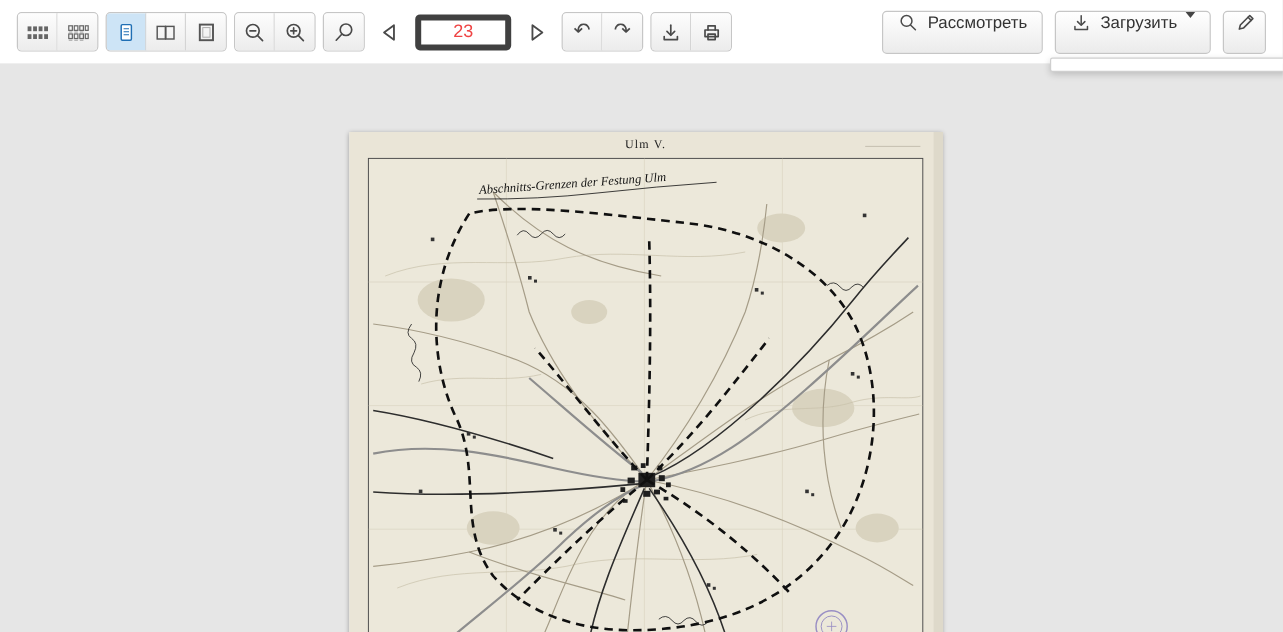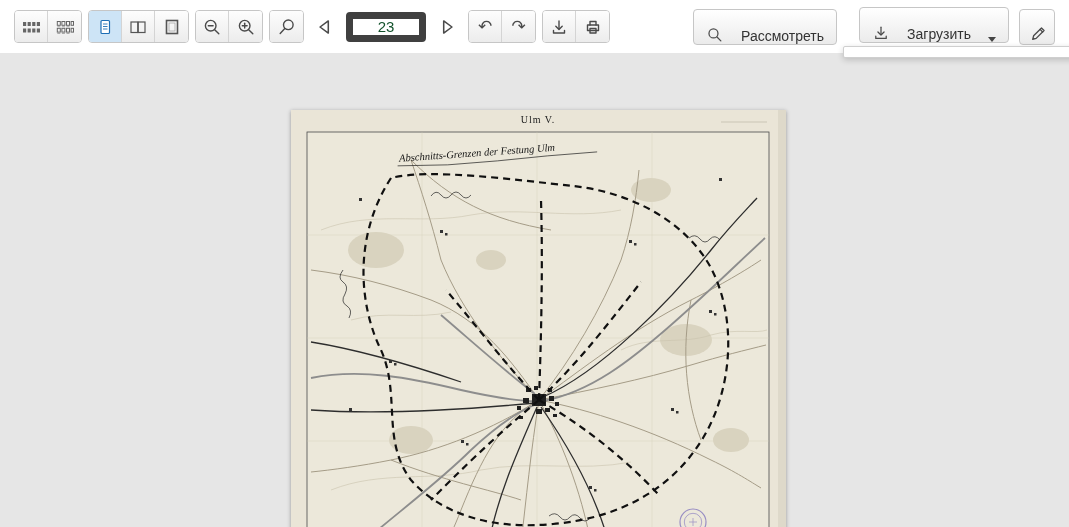--- a/index.html
+++ b/index.html
@@ -32,27 +32,27 @@
   }
   .btn-group .tool-btn:last-child { border-right:none; }
   .tool-btn.active { background:#cde4f6; }
   .nav-btn {
     width:30px; height:31px; flex:none;
     background:transparent; border:none;
     display:flex; align-items:center; justify-content:center; cursor:pointer;
   }
   .page-input {
     width:80px; height:30px; flex:none;
-    border:7px solid #404040; border-radius:4px;
-    text-align:center; font-size:15px; color:#14532d; background:#fff;
+    border:5px solid #404040; border-radius:4px;
+    text-align:center; font-size:15px; color:#ef4444; background:#fff;
     font-family:"Liberation Sans", sans-serif;
   }
   .spacer { flex:1; }
   .action-btn {
-    display:inline-flex; flex:none; align-items:flex-end; gap:17px;
+    display:inline-flex; flex:none; align-items:flex-start; gap:7px;
     height:36px; padding:0 12px; margin-left:4px;
     border:1px solid #c6c6c6; border-radius:4px;
     background:linear-gradient(#ffffff,#ebebeb);
     font-size:14px; color:#333; cursor:pointer;
     font-family:"Liberation Sans", sans-serif;
   }
   .icon-only { width:36px; padding:0; justify-content:center; }
   .glyph { font-size:17px; color:#4a4a4a; font-family:"DejaVu Sans", sans-serif; line-height:1; }
   .caret {
     width:0; height:0; display:inline-block;
@@ -225,21 +225,21 @@
 
   <button class="action-btn">
     <svg width="18" height="18" viewBox="0 0 20 20">
       <circle class="ic" cx="8.3" cy="8.3" r="5" stroke-width="1.7" stroke="#3d3d3d"></circle>
       <line class="ic" x1="12.2" y1="12.2" x2="16.5" y2="16.5" stroke-width="2" stroke="#3d3d3d"></line>
     </svg>
     <span>Рассмотреть</span>
   </button>
 
   <div class="dropdown-wrap">
-    <button class="action-btn" style="margin-left:16px">
+    <button class="action-btn" style="margin-left:4px">
       <svg width="18" height="18" viewBox="0 0 20 20">
         <path class="ic" d="M10 3.5v8" stroke="#3d3d3d" stroke-width="1.6"></path>
         <path class="ic" d="M6.6 8.9 10 12.3 13.4 8.9" stroke="#3d3d3d" stroke-width="1.6"></path>
         <path class="ic" d="M4.2 13.5v2.6h11.6v-2.6" stroke="#3d3d3d" stroke-width="1.6"></path>
       </svg>
       <span>Загрузить</span>
       <span class="caret"></span>
     </button>
     <div class="menu">
     </div>

